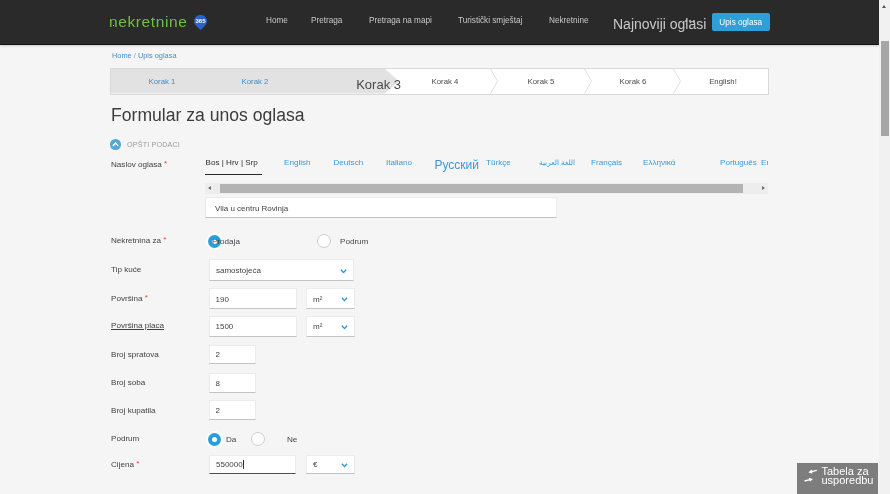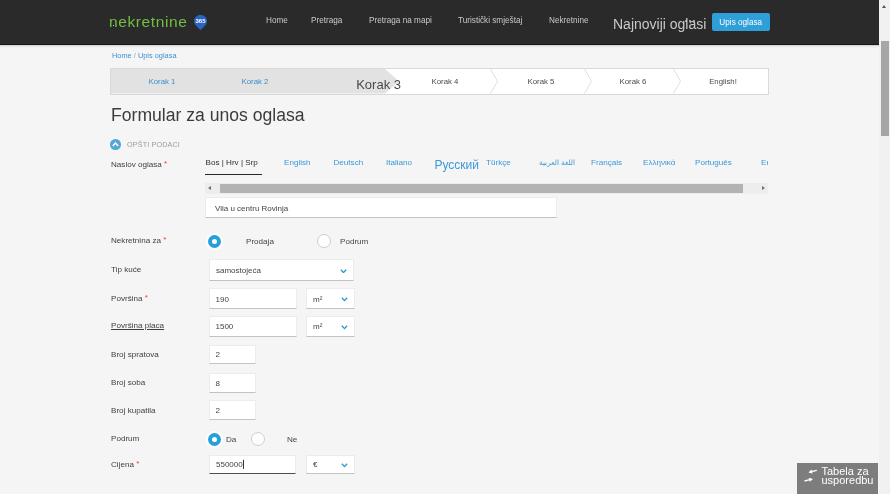--- a/index.html
+++ b/index.html
@@ -81,40 +81,40 @@
 <div class="abs" style="left:205.5px;top:157.8px;font-size:8.1px;color:#2e2e2e;">Bos | Hrv | Srp</div>
 <div class="abs" style="left:204.5px;top:173.5px;width:57px;height:1.7px;background:#2a2a2a;"></div>
 <div class="abs" style="left:284px;top:157.8px;font-size:8.1px;color:#3a99d8;">English</div>
 <div class="abs" style="left:333.5px;top:157.8px;font-size:8.1px;color:#3a99d8;">Deutsch</div>
 <div class="abs" style="left:386px;top:157.8px;font-size:8.1px;color:#3a99d8;">Italiano</div>
 <div class="abs" style="left:434.5px;top:157.8px;font-size:12px;color:#3a99d8;">Русский</div>
 <div class="abs" style="left:486px;top:157.8px;font-size:8.1px;color:#3a99d8;">Türkçe</div>
 <div class="abs" style="left:539px;top:157.8px;font-size:7.3px;color:#3a99d8;">اللغة العربية</div>
 <div class="abs" style="left:591px;top:157.8px;font-size:8.1px;color:#3a99d8;">Français</div>
 <div class="abs" style="left:643px;top:157.8px;font-size:8.1px;color:#3a99d8;">Ελληνικά</div>
-<div class="abs" style="left:695px;top:157.8px;font-size:8.1px;color:#3a99d8;">Português</div>
+<div class="abs" style="left:720px;top:157.8px;font-size:8.1px;color:#3a99d8;">Português</div>
 <div class="abs" style="left:761px;top:157.8px;font-size:8.1px;color:#3a99d8;width:7px;overflow:hidden;">En</div>
 
 <div class="abs" style="left:205px;top:183px;width:563px;height:10.5px;background:#ededed;">
   <div style="position:absolute;left:0;top:0;width:11px;height:100%;">
       <div style="position:absolute;left:3px;top:3.2px;width:0;height:0;border-right:3.5px solid #6e6e6e;border-top:2.2px solid transparent;border-bottom:2.2px solid transparent;"></div>
     </div>
   <div style="position:absolute;right:0;top:0;width:11px;height:100%;">
       <div style="position:absolute;right:3px;top:3.2px;width:0;height:0;border-left:3.5px solid #6e6e6e;border-top:2.2px solid transparent;border-bottom:2.2px solid transparent;"></div>
     </div>
   <div style="position:absolute;left:15px;top:1px;width:523px;height:8.5px;background:#b3b3b3;"></div>
 </div>
 
 <div class="inp" style="left:205px;top:196.5px;width:352px;height:21px;">
     <span style="top:55%;left:9px;">Vila u centru Rovinja</span>
   </div>
 
 <div class="lbl" style="top:235.5px;">Nekretnina za <span class="star">*</span></div>
 <div class="radio-on" style="left:208px;top:235px;"></div>
-<div class="rlabel" style="left:238px;top:236.5px;padding-left:8px;">Prodaja</div>
+<div class="rlabel" style="left:212px;top:236.5px;">Prodaja</div>
 <div class="radio-off" style="left:317px;top:234px;"></div>
 <div class="rlabel" style="left:340px;top:236.5px;">Podrum</div>
 
 <div class="lbl" style="top:264.5px;">Tip kuće</div>
 <div class="inp" style="left:209px;top:259px;width:145px;height:22px;">
     <span>samostojeća</span>
   <svg class="chev" style="right:6px;top:8.8px;" viewBox="0 0 7 4.5">
       <polyline points="0.9,0.7 3.5,3.6 6.1,0.7" stroke="#2796cc" stroke-width="1.3" fill="none"></polyline>
     </svg>
 </div>

